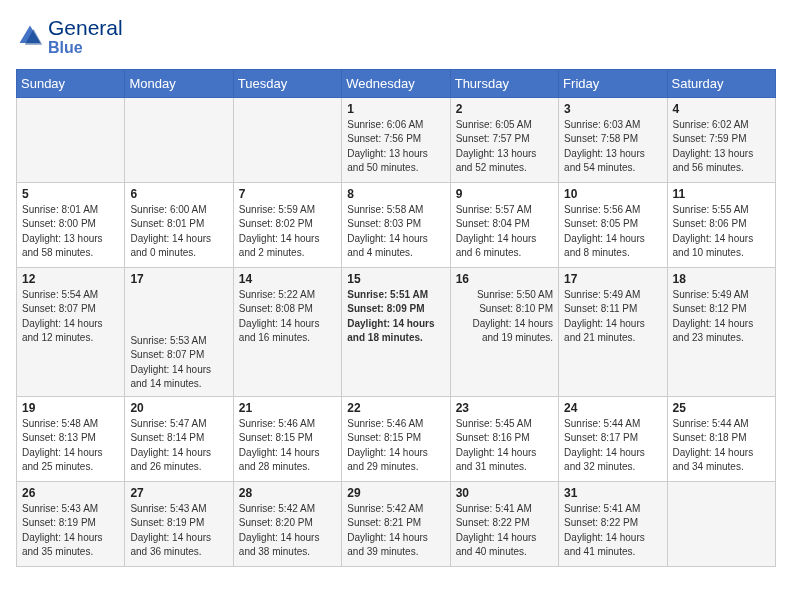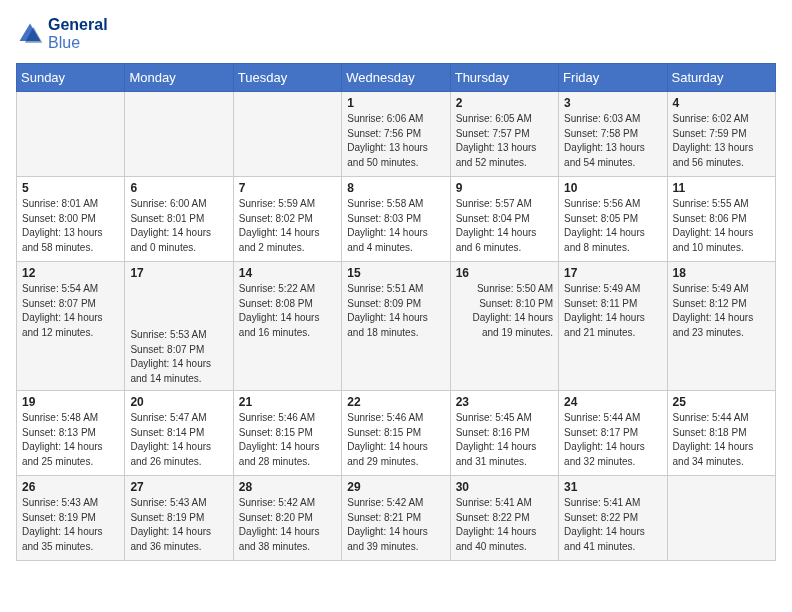--- a/index.html
+++ b/index.html
@@ -87,22 +87,22 @@
 <body>
 
 <div class="header">
   <div class="logo">
     <svg class="logo-icon" viewBox="0 0 32 32" xmlns="http://www.w3.org/2000/svg">
       <rect x="0" y="0" width="32" height="32" fill="none"></rect>
       <polygon points="16,4 28,24 4,24" fill="#4472c4"></polygon>
       <polygon points="20,8 30,26 10,26" fill="#003580" opacity="0.5"></polygon>
     </svg>
     <div style="display:flex;flex-direction:column;line-height:1.1;">
-      <span class="logo-text" style="color:#003580;font-size:16px;font-weight:bold;">General</span>
-      <span class="logo-text" style="color:#4472c4;font-size:16px;font-weight:normal;">Blue</span>
+      <span class="logo-text" style="color:#003580;font-size:21px;font-weight:normal;">General</span>
+      <span class="logo-text" style="color:#4472c4;font-size:16px;font-weight:bold;">Blue</span>
     </div>
   </div>
 </div>
 
 <table>
   <thead>
     <tr id="header-row">
     <th>Sunday</th>
         <th>Monday</th>
         <th>Tuesday</th>
@@ -214,21 +214,21 @@
         </td>
         <td>
           <span class="day-num">14</span>
           <div class="cell-content" style="white-space: pre-line;">Sunrise: 5:22 AM
 Sunset: 8:08 PM
 Daylight: 14 hours
 and 16 minutes.</div>
         </td>
         <td>
           <span class="day-num">15</span>
-          <div class="cell-content" style="white-space: pre-line;">Sunrise: 5:51 AM
+          <div class="cell-content" style="white-space: pre-line; font-weight: bold;">Sunrise: 5:51 AM
 Sunset: 8:09 PM
 Daylight: 14 hours
 and 18 minutes.</div>
         </td>
         <td>
           <span class="day-num">16</span>
           <div class="cell-content" style="white-space: pre-line; text-align: right;">Sunrise: 5:50 AM
 Sunset: 8:10 PM
 Daylight: 14 hours
 and 19 minutes.</div>

